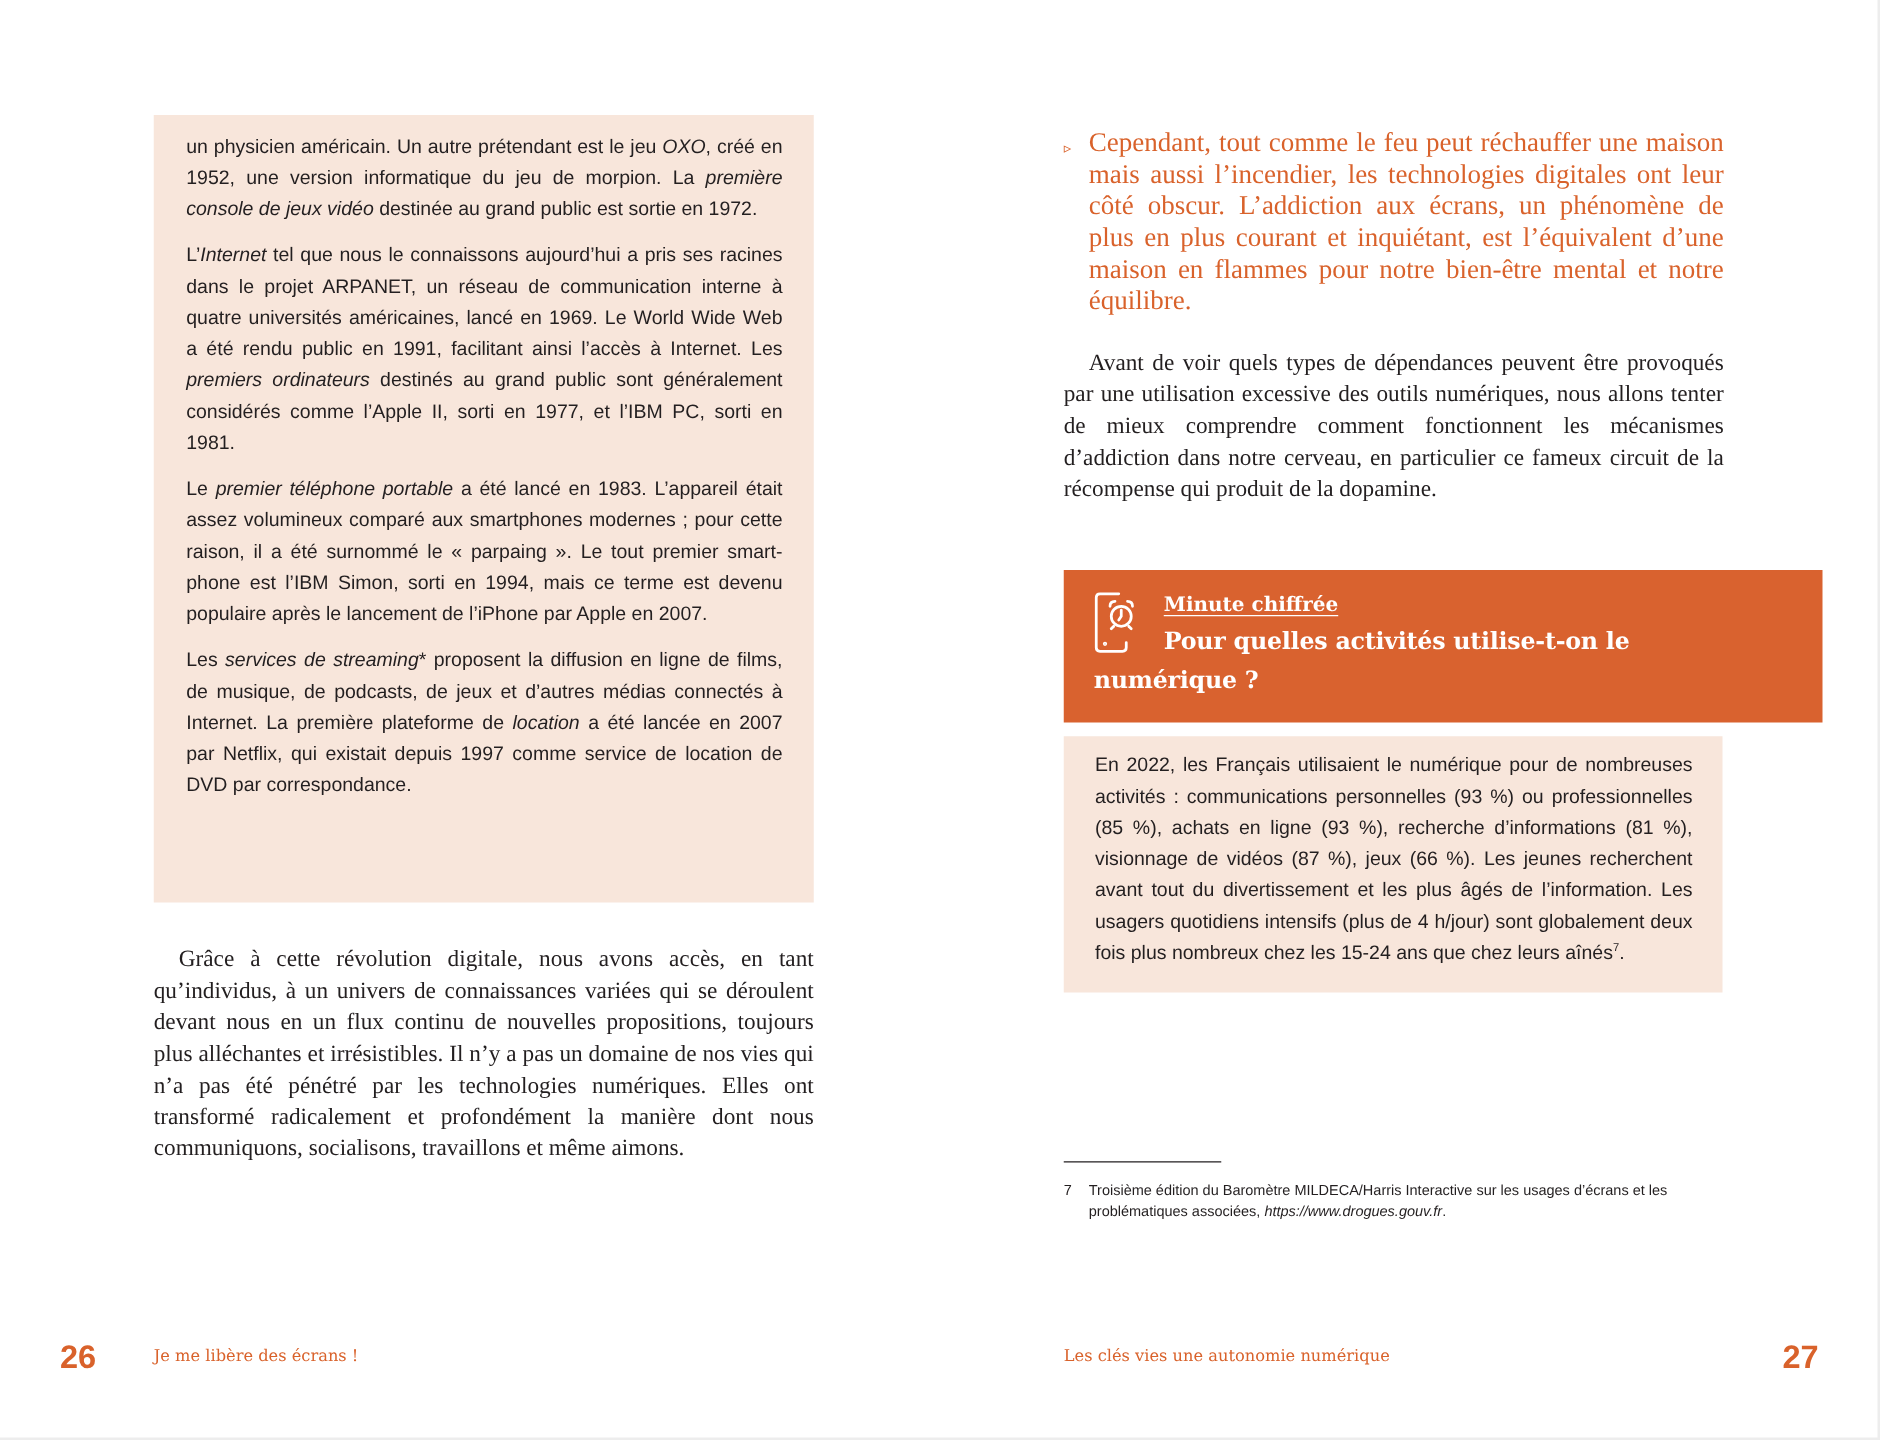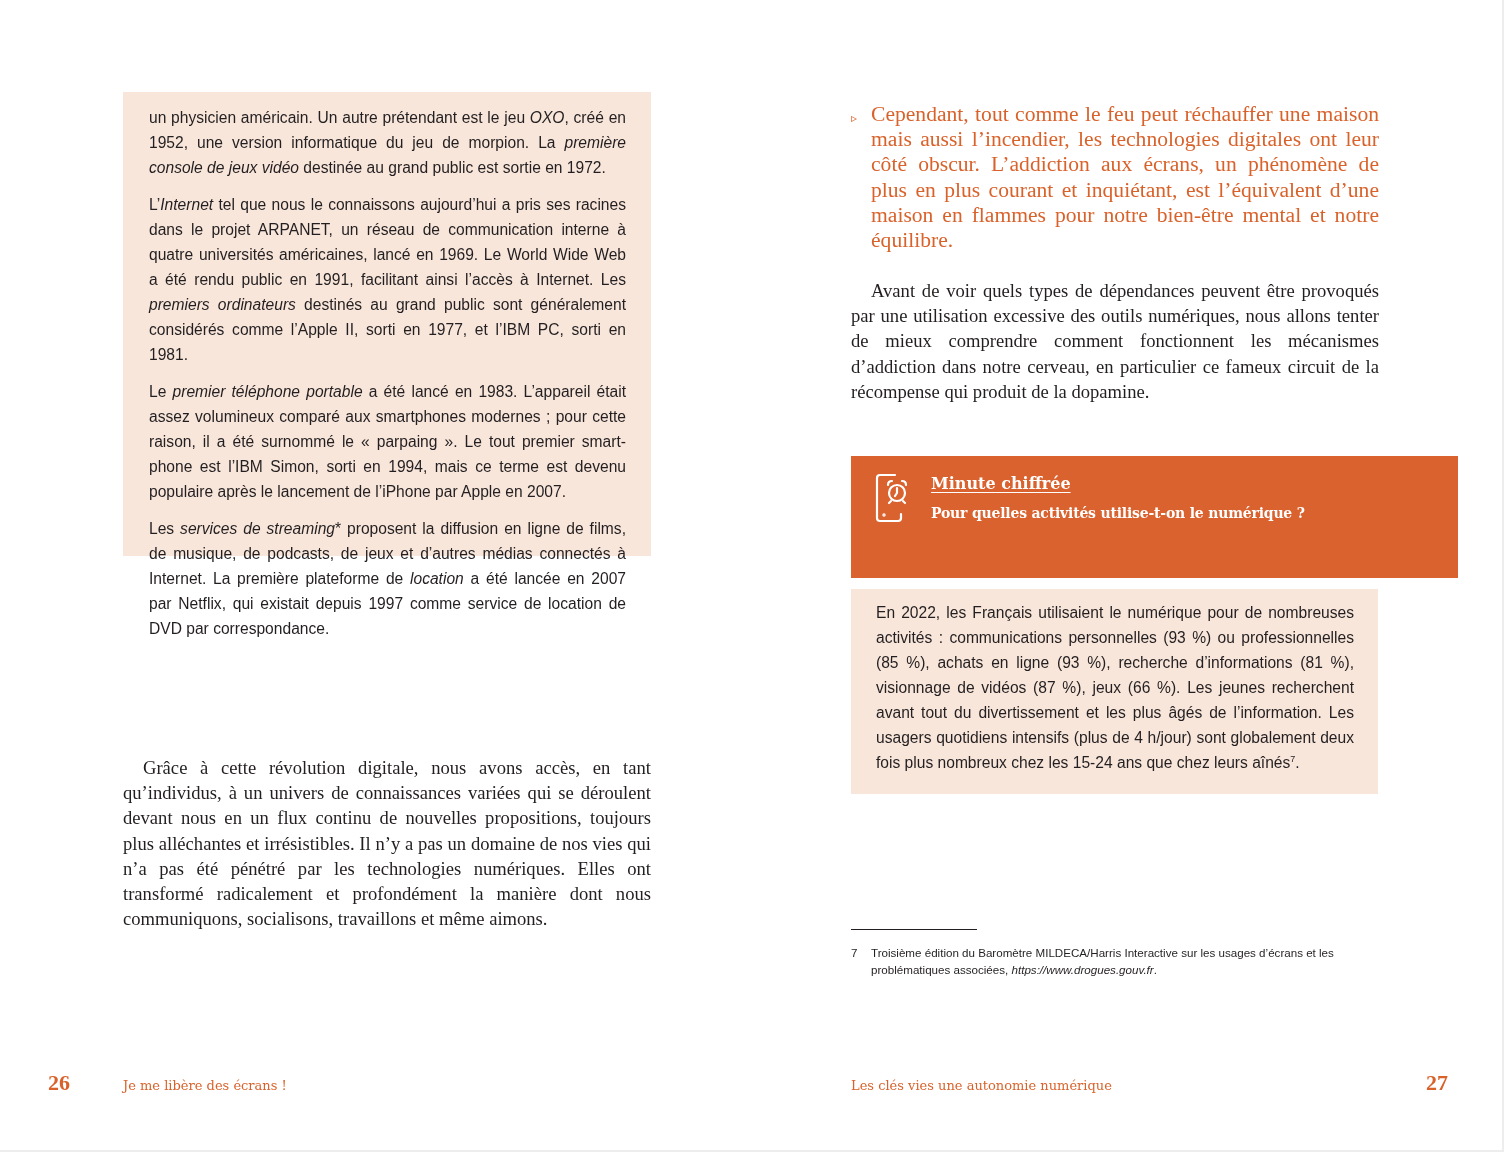--- a/index.html
+++ b/index.html
@@ -13,21 +13,21 @@
     position: absolute; left: 0; top: 0; width: 1502px; height: 1150px;
     border-right: 2px solid #ededed; border-bottom: 2px solid #ededed;
     pointer-events: none;
   }
   .page { position: absolute; top: 0; height: 1152px; }
   .page-left { left: 0; width: 752px; }
   .page-right { left: 752px; width: 752px; }
 
   
   .info-box {
-    position: absolute; left: 123px; top: 92px; width: 528px; height: 464px;
+    position: absolute; left: 123px; top: 92px; width: 528px; height: 630px;
     background: #f8e6db; box-sizing: border-box;
     padding: 13px 25px 0 26px;
   }
   .info-box p {
     margin: 0 0 12px 0;
     font-family: "Liberation Sans", sans-serif;
     font-size: 15.6px; line-height: 25px; color: #231f20;
     text-align: justify;
   }
   .info-box em, .stat-box em, .footnote em { font-style: italic; }
@@ -59,21 +59,21 @@
     padding: 14px 20px 0 24px;
   }
   .minute-icon { position: absolute; left: 24px; top: 16px; width: 34px; height: 52px; }
   .minute-kicker {
     position: absolute; left: 80px; top: 18px;
     font-family: "DejaVu Serif", serif; font-size: 16px; font-weight: bold;
     text-decoration: underline; text-underline-offset: 3px;
   }
   .minute-title {
     position: absolute; left: 24px; top: 42px; width: 470px;
-    font-family: "DejaVu Serif", serif; font-size: 14px; font-weight: bold;
+    font-family: "DejaVu Serif", serif; font-size: 19px; font-weight: bold;
     line-height: 31px; text-indent: 56px; letter-spacing: -0.2px;
   }
 
   .stat-box {
     position: absolute; left: 99px; top: 589px; width: 527px; height: 205px;
     background: #f8e6db; box-sizing: border-box; padding: 11px 24px 0 25px;
   }
   .stat-box p {
     margin: 0; font-family: "Liberation Sans", sans-serif;
     font-size: 15.6px; line-height: 25px; color: #231f20; text-align: justify;
@@ -86,21 +86,21 @@
   .footnote {
     position: absolute; left: 99px; top: 945px; width: 528px;
     font-family: "Liberation Sans", sans-serif; font-size: 11.6px; line-height: 16.5px; color: #231f20;
     padding-left: 20px; box-sizing: border-box;
   }
   .footnote-num { position: absolute; left: 0; top: 0; }
 
   
   .folio-num {
     position: absolute; top: 1070px;
-    font-family: Liberation Serif, serif; font-weight: bold; font-size: 22px; color: #d9622b;
+    font-family: Liberation Sans, sans-serif; font-weight: bold; font-size: 26px; color: #d9622b;
   }
   .running-head {
     position: absolute; top: 1078px;
     font-family: "DejaVu Serif", serif; font-size: 13px; color: #d9622b;
   }
 </style>
 </head>
 <body>
 
 <div class="spread-border"></div>

